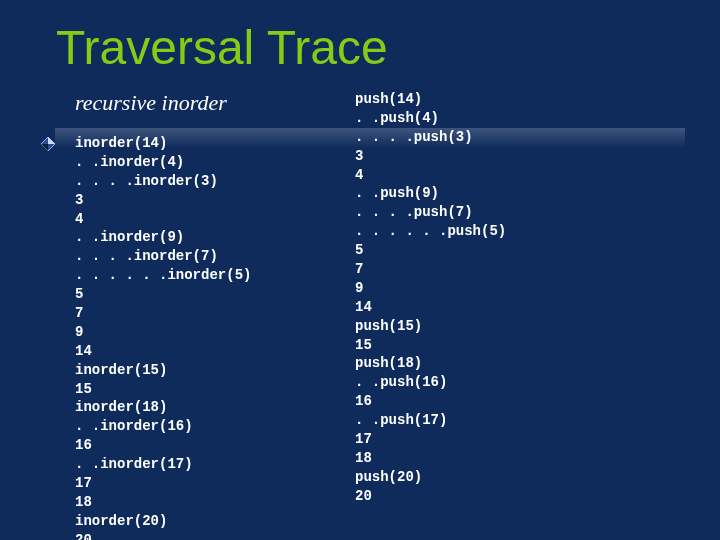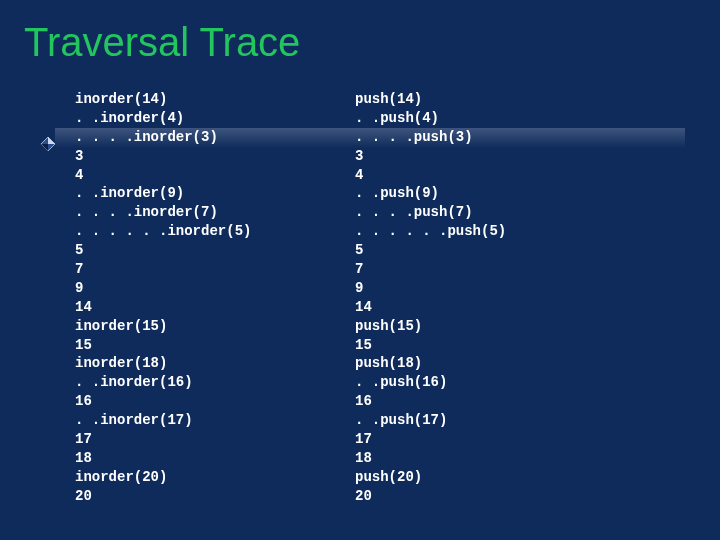--- a/index.html
+++ b/index.html
@@ -5,26 +5,26 @@
   * { margin: 0; padding: 0; box-sizing: border-box; }
   body {
     width: 720px;
     height: 540px;
     background: #0f2b5b;
     font-family: Arial, Helvetica, sans-serif;
     overflow: hidden;
     position: relative;
   }
   .title {
-    color: #22c55e;
-    font-size: 40px;
+    color: #84cc16;
+    font-size: 48px;
     font-weight: 400;
     position: absolute;
     top: 20px;
-    left: 24px;
+    left: 56px;
   }
   .columns {
     position: absolute;
     top: 90px;
     left: 75px;
     right: 20px;
     display: flex;
   }
   .col {
     flex: 0 0 280px;
@@ -75,20 +75,21 @@
     <polygon points="8,1 15,8 8,15 1,8" fill="#2a4d8f" stroke="#9bb3d6" stroke-width="1"></polygon>
     <polygon points="8,1 15,8 8,8" fill="#cdd9ee"></polygon>
     <polygon points="1,8 8,15 8,8" fill="#0b1f44"></polygon>
   </svg>
 </div>
 
 <div class="top-gradient"></div>
 
 <div class="columns">
   <div class="col">
+    <div class="col-header">recursive inorder</div>
     <div class="trace">inorder(14)
 . .inorder(4)
 . . . .inorder(3)
 3
 4
 . .inorder(9)
 . . . .inorder(7)
 . . . . . .inorder(5)
 5
 7

